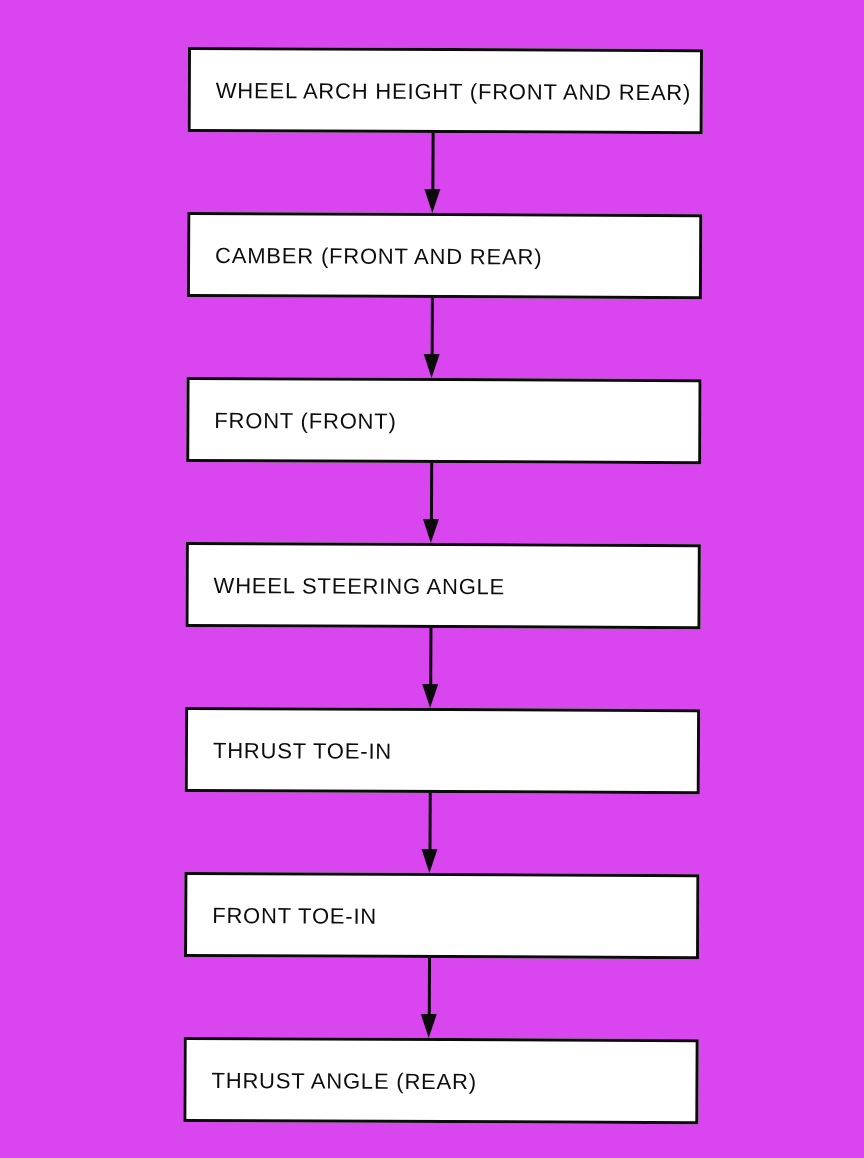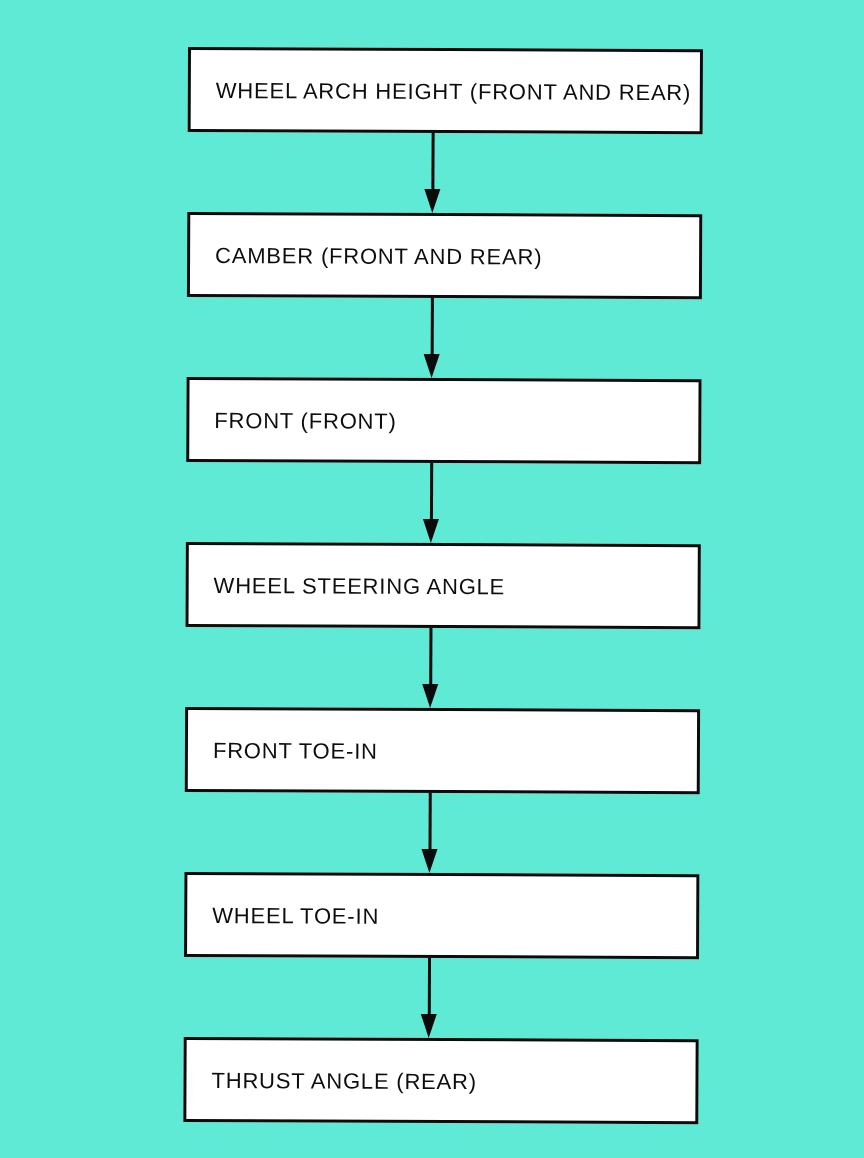--- a/index.html
+++ b/index.html
@@ -4,21 +4,21 @@
 <style>
   html, body {
     margin: 0;
     padding: 0;
     background: #ffffff;
   }
   .page {
     position: relative;
     width: 864px;
     height: 1158px;
-    background: #5eead4;
+    background: #d946ef;
     overflow: hidden;
     font-family: "Liberation Sans", sans-serif;
   }
   
   .flow {
     position: absolute;
     top: 48px;
     left: 188px;
     width: 515px;
     transform: rotate(0.25deg);
@@ -100,30 +100,30 @@
     <div class="step">
       <span class="label">WHEEL STEERING ANGLE</span>
     </div>
 
     <div class="connector">
       <div class="arrow-line"></div>
       <div class="arrow-head"></div>
     </div>
 
     <div class="step">
-      <span class="label">FRONT TOE-IN</span>
+      <span class="label">THRUST TOE-IN</span>
     </div>
 
     <div class="connector">
       <div class="arrow-line"></div>
       <div class="arrow-head"></div>
     </div>
 
     <div class="step">
-      <span class="label">WHEEL TOE-IN</span>
+      <span class="label">FRONT TOE-IN</span>
     </div>
 
     <div class="connector">
       <div class="arrow-line"></div>
       <div class="arrow-head"></div>
     </div>
 
     <div class="step">
       <span class="label">THRUST ANGLE (REAR)</span>
     </div>

